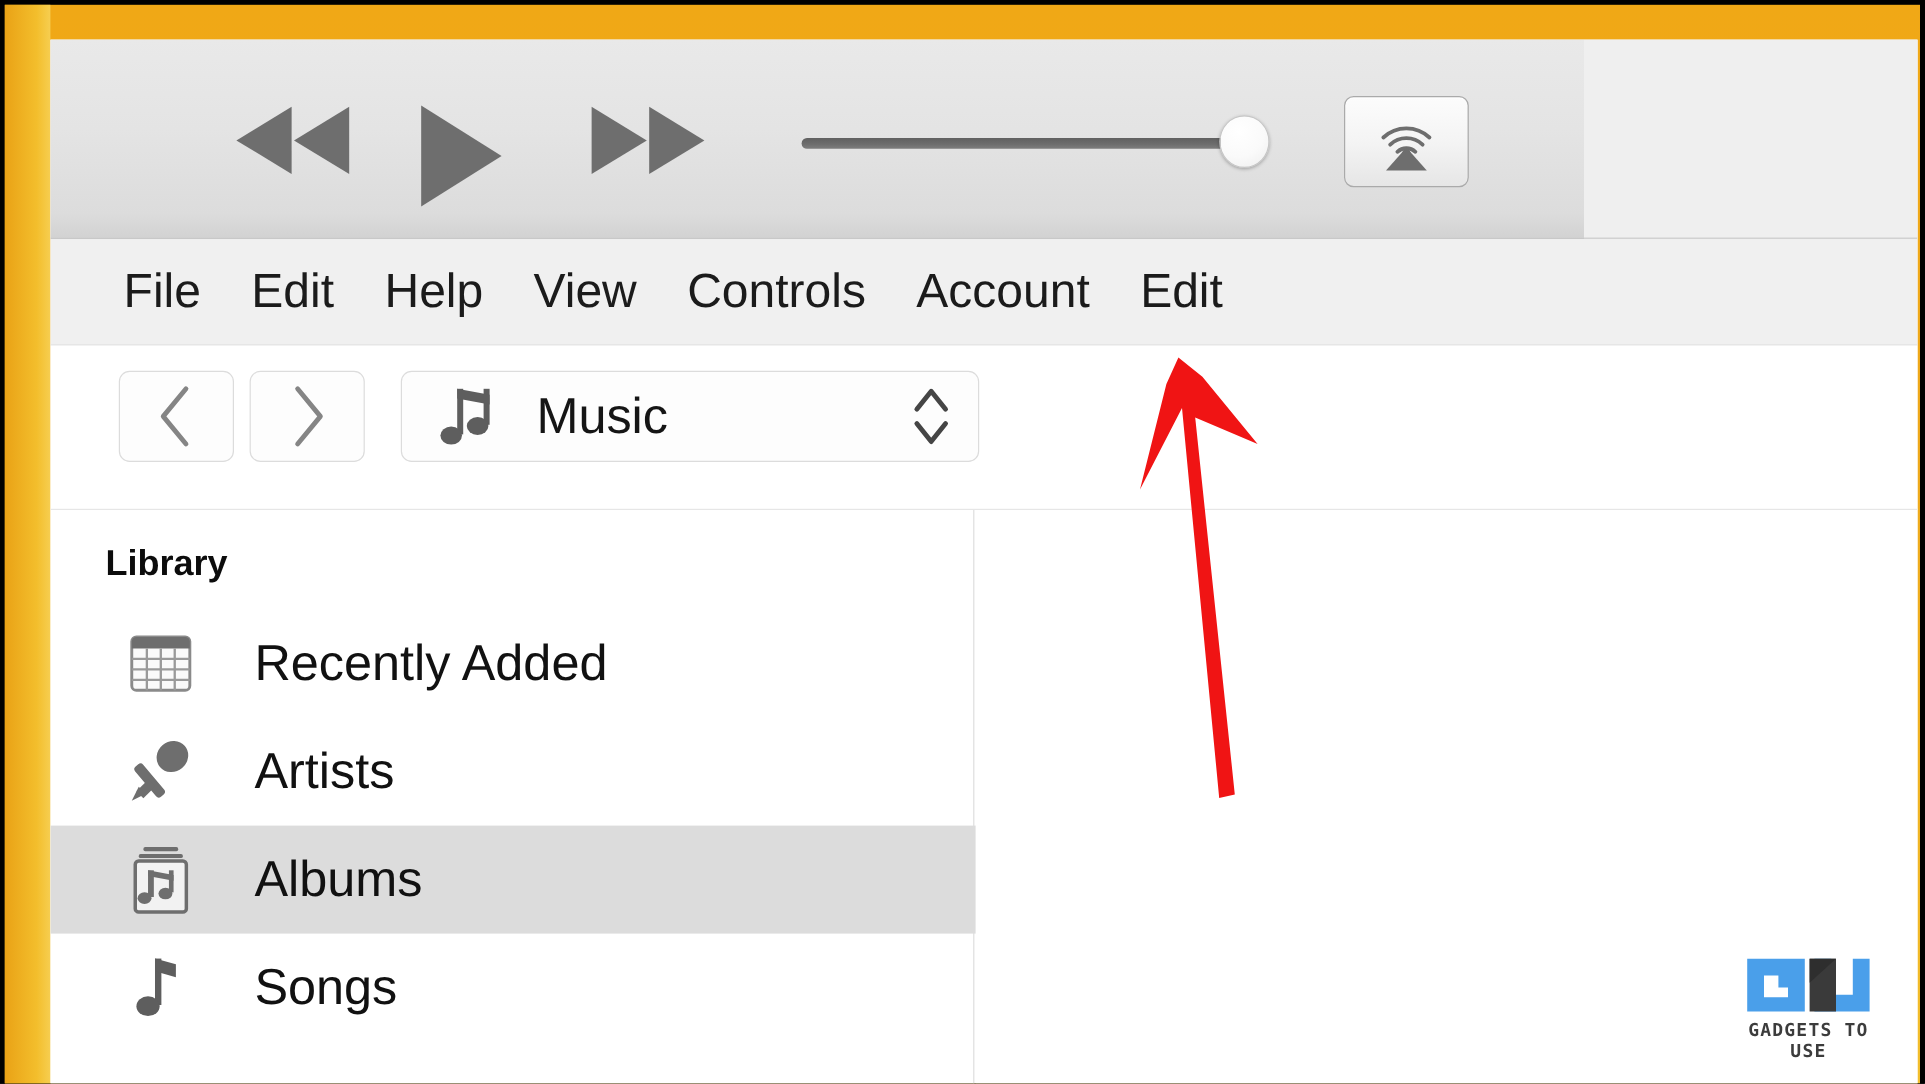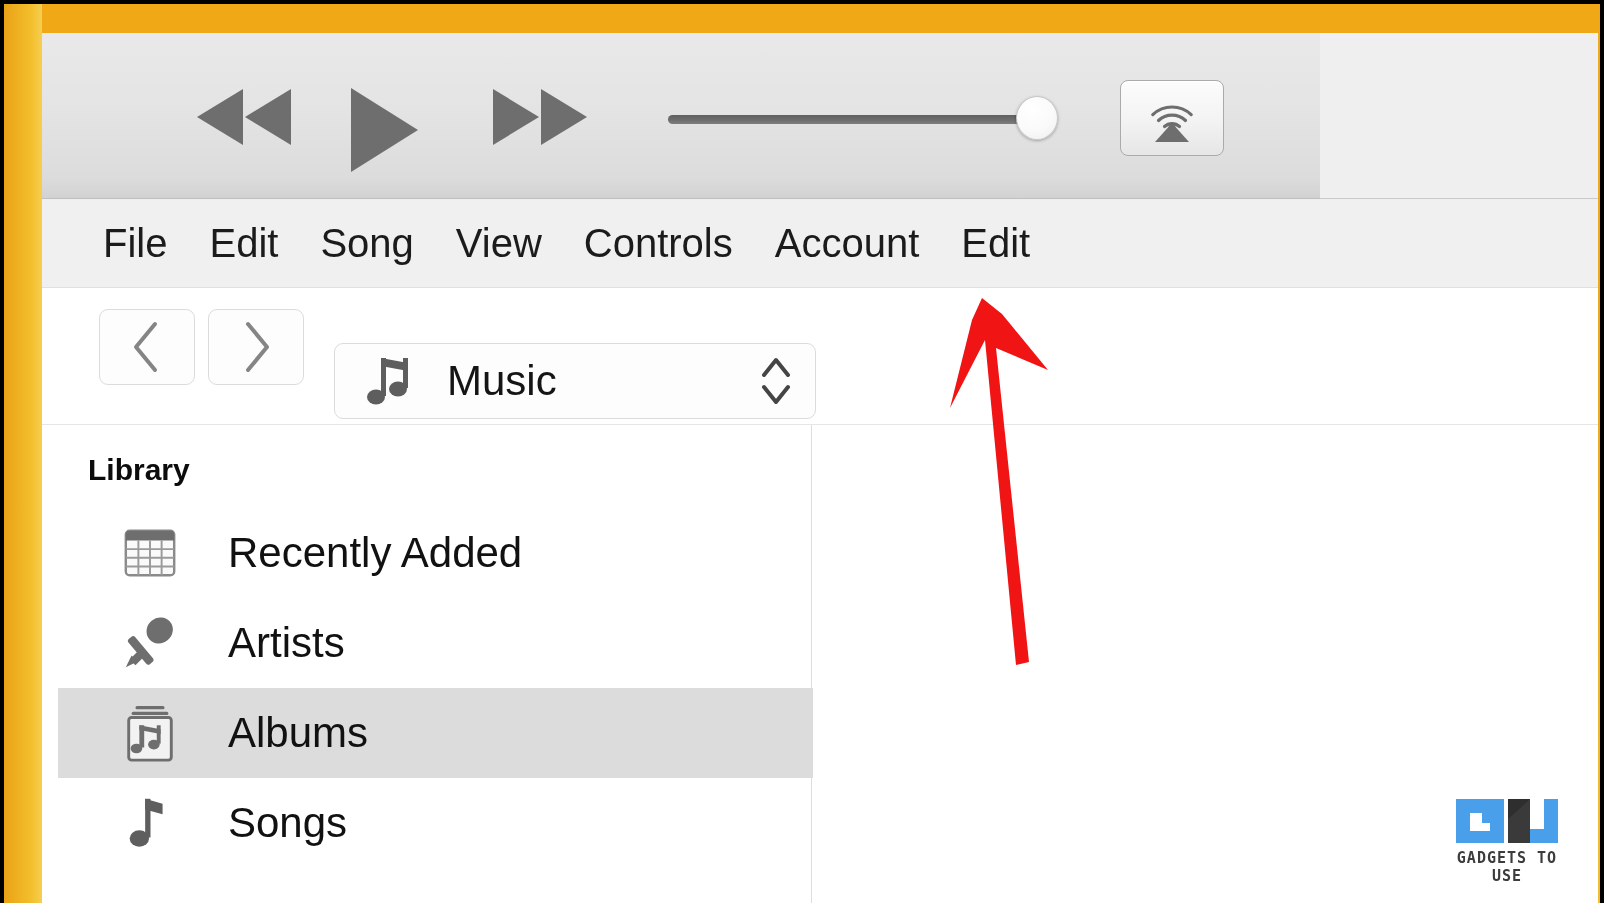--- a/index.html
+++ b/index.html
@@ -205,21 +205,20 @@
     top: 21px;
     width: 482px;
     height: 76px;
     background: #FDFDFD;
     border: 1px solid #DCDCDC;
     border-radius: 9px;
     box-sizing: border-box;
     display: flex;
     align-items: center;
     cursor: pointer;
-    margin-top: 34px;
   }
   .media-note {
     margin-left: 30px;
     line-height: 0;
   }
   .media-label {
     margin-left: 34px;
     font-size: 42px;
     color: #151515;
     flex: 1;
@@ -243,21 +242,21 @@
   .sidebar-title {
     position: absolute;
     left: 46px;
     top: 28px;
     font-size: 30px;
     font-weight: bold;
     color: #0C0C0C;
   }
   .side-list {
     position: absolute;
-    left: 16px;
+    left: 0;
     top: 83px;
     width: 798px;
   }
   .side-item {
     display: flex;
     align-items: center;
     height: 90px;
     padding-left: 62px;
     box-sizing: border-box;
     cursor: pointer;
@@ -368,21 +367,21 @@
           </g>
           <circle cx="28" cy="38" r="3.6" fill="#6E6E6E"></circle>
           <polygon points="28,33 45,52 11,52" fill="#6E6E6E"></polygon>
         </svg>
       </button>
     </div>
 
     <div class="menubar">
       <div class="menu-item">File</div>
       <div class="menu-item">Edit</div>
-      <div class="menu-item">Song</div>
+      <div class="menu-item">Help</div>
       <div class="menu-item">View</div>
       <div class="menu-item">Controls</div>
       <div class="menu-item">Account</div>
       <div class="menu-item">Edit</div>
     </div>
 
     <div class="navbar">
 
       <div class="nav-btn nav-back">
         <svg width="34" height="54" viewBox="0 0 34 54">

